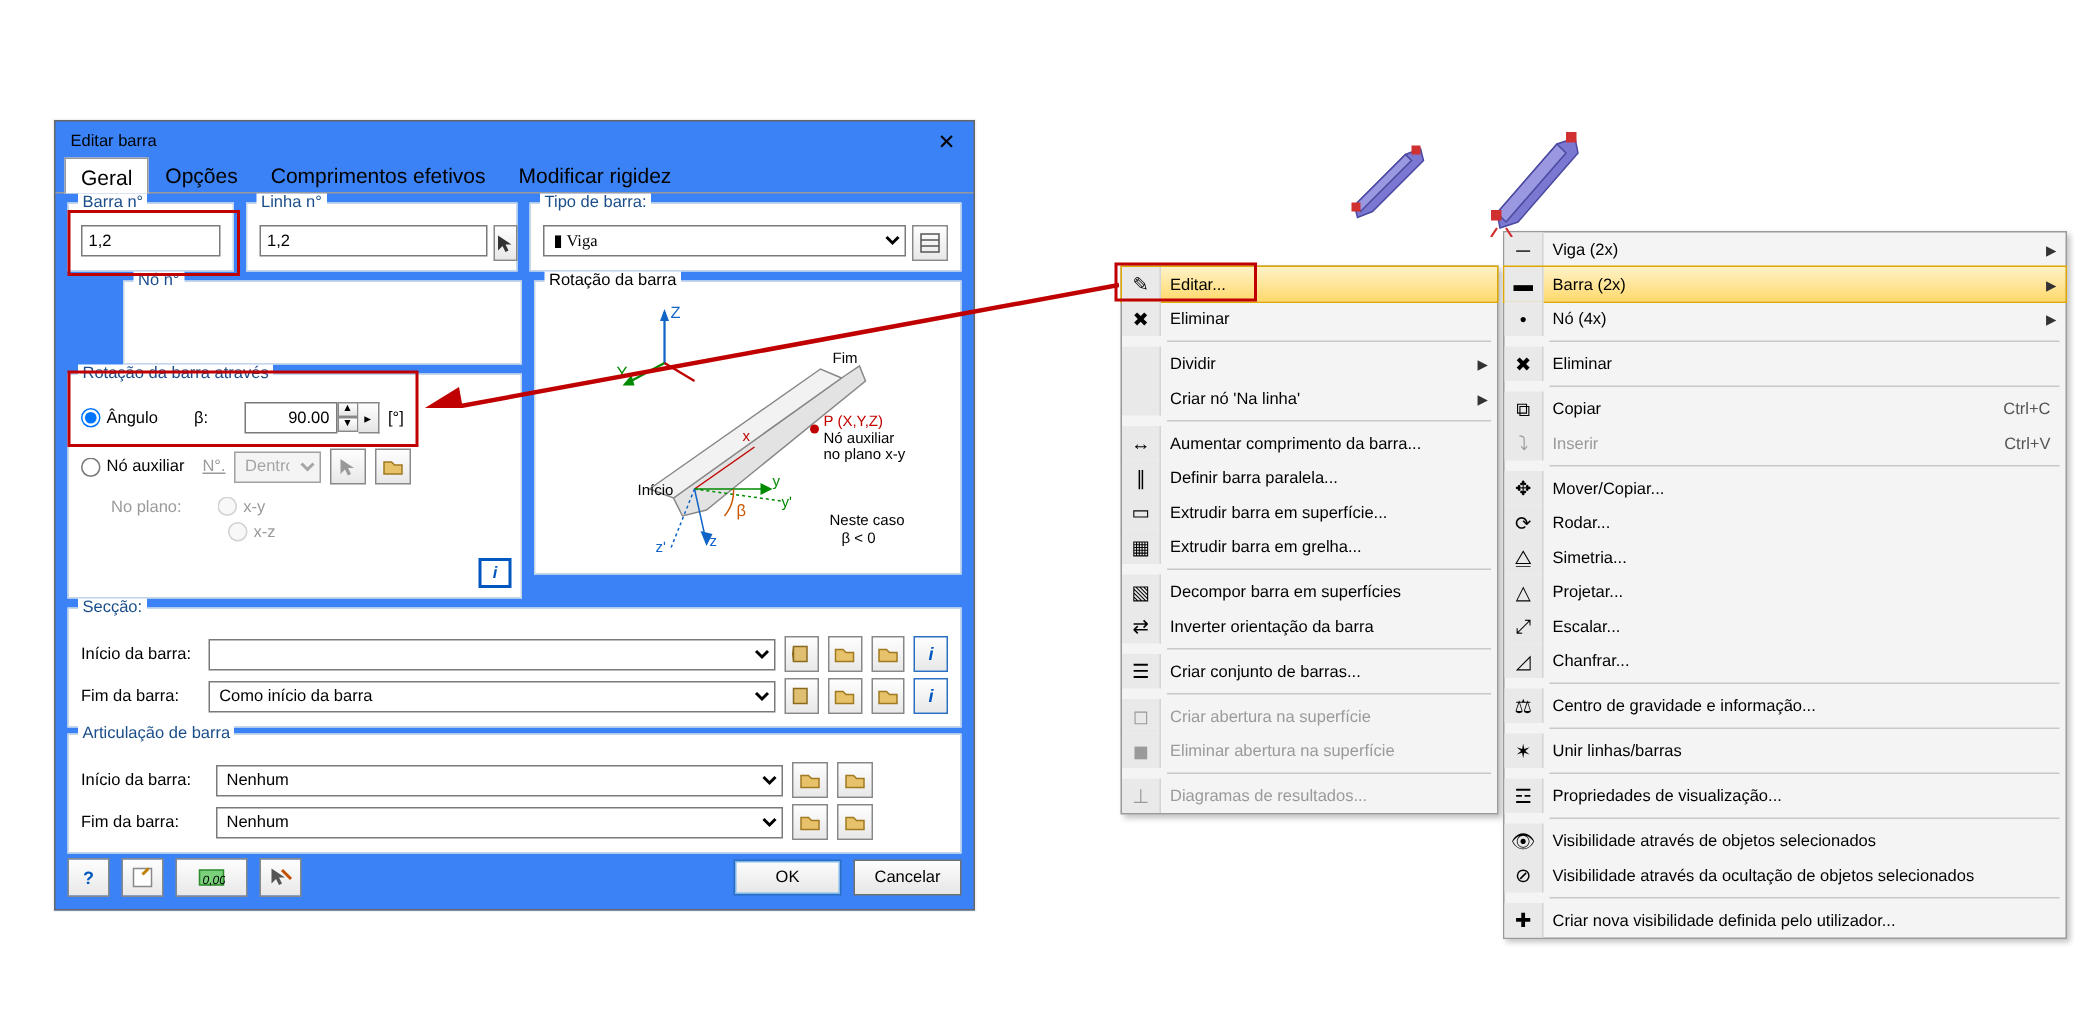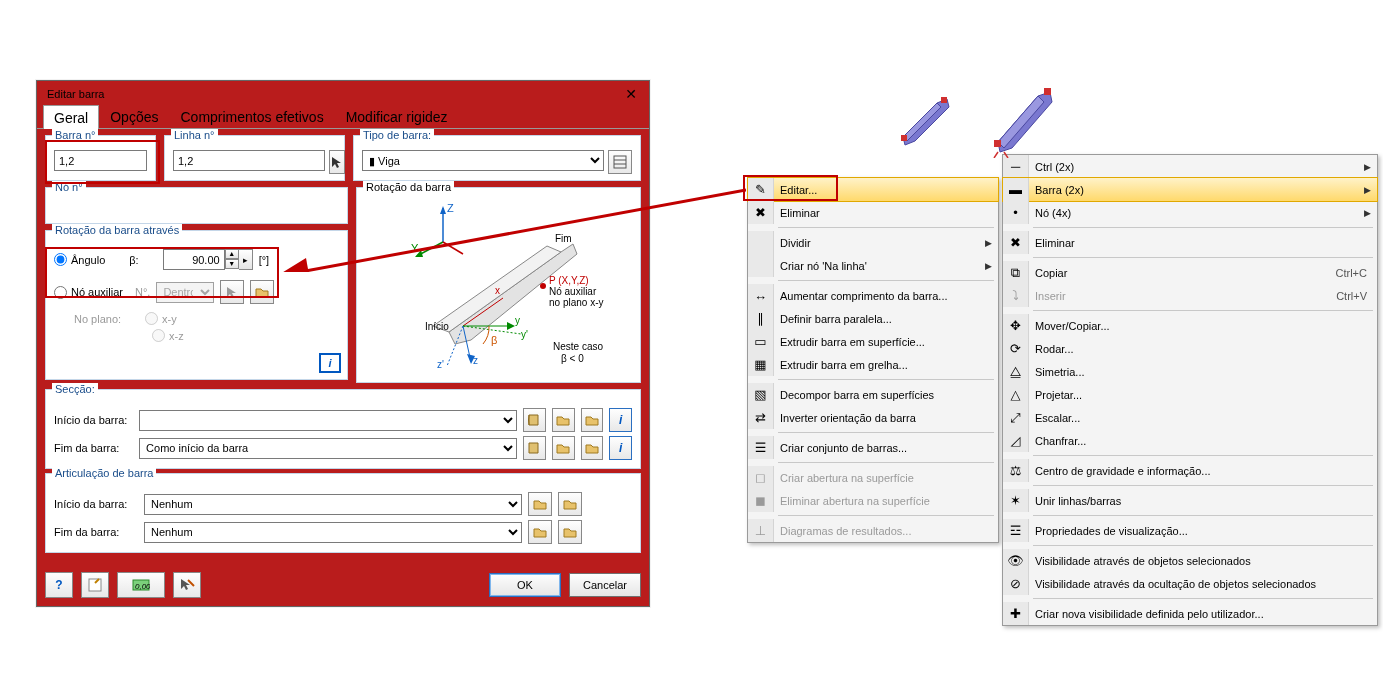--- a/index.html
+++ b/index.html
@@ -12,21 +12,21 @@
     width: 1383px;
     height: 681px;
     position: relative;
   }
 
   
   .dialog {
     position: absolute;
     left: 36px; top: 80px;
     width: 614px; height: 527px;
-    background: #b91c1c;
+    background: #3b82f6;
     border: 1px solid #666;
     box-shadow: 0 0 0 1px rgba(0,0,0,.05);
   }
   .titlebar {
     height: 26px;
     display: flex; align-items: center; justify-content: space-between;
     padding: 0 6px 0 10px;
   }
   .titlebar .close {
     width: 24px; height: 18px; text-align: center; font-size: 14px; line-height: 18px;
@@ -228,36 +228,36 @@
         <div class="group-label">Linha n°</div>
         <input type="text" style="flex: 1 1 0%;" value="1,2">
         <span class="btn-small">
           <svg width="14" height="14">
               <path d="M2 2 L2 12 L5 9 L7 13 L9 12 L7 8 L11 8 Z" fill="#333"></path>
             </svg>
         </span>
       </div>
       <div class="group" style="flex:1;height:46px;display:flex;gap:4px;">
         <div class="group-label">Tipo de barra:</div>
-        <select style="flex:1;">
+        <select style="flex:1;font-family:Liberation Serif, serif;">
           <option style="color:#0044cc;">▮ Viga</option>
         </select>
         <span class="btn-small">
           <svg width="14" height="14">
               <rect x="1" y="1" width="12" height="12" fill="none" stroke="#555"></rect>
               <line x1="1" y1="5" x2="13" y2="5" stroke="#555"></line>
               <line x1="1" y1="9" x2="13" y2="9" stroke="#555"></line>
             </svg>
         </span>
       </div>
     </div>
 
     <div class="row">
       <div style="width:303px;display:flex;flex-direction:column;gap:6px;">
-        <div class="group" style="height:37px;">
+        <div class="group" style="height:56px;margin-left:37px;">
           <div class="group-label">Nó n°</div>
         </div>
 
         <div class="group rot-group">
           <div class="group-label">Rotação da barra através</div>
 
           <div class="rot-row">
             <label class="radio">
               <input type="radio" checked="" style="">
                 <span>Ângulo</span>
@@ -536,21 +536,21 @@
     <div class="ctx-item disabled">
       <span class="ctx-icon-col">⊥</span>
       <span>Diagramas de resultados...</span>
     </div>
   </div>
 <div class="red-box red-box-editar"></div>
 
 <div class="ctx ctx2" id="ctx2">
     <div class="ctx-item">
       <span class="ctx-icon-col">─</span>
-      <span>Ctrl (2x)</span>
+      <span>Viga (2x)</span>
       <span class="arrow">▶</span>
     </div>
     <div class="ctx-item highlight">
       <span class="ctx-icon-col">▬</span>
       <span>Barra (2x)</span>
       <span class="arrow">▶</span>
     </div>
     <div class="ctx-item">
       <span class="ctx-icon-col">•</span>
       <span>Nó (4x)</span>

